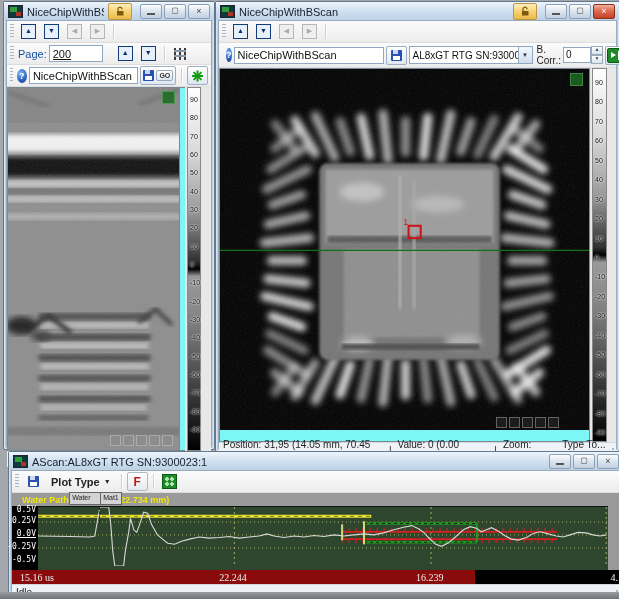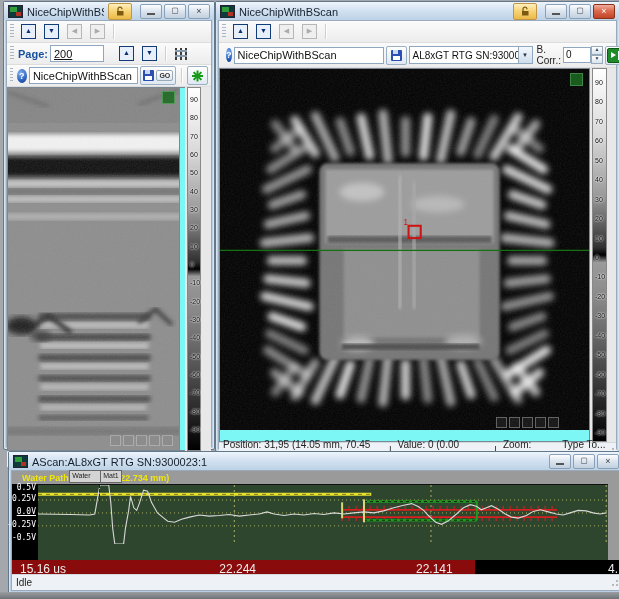--- a/index.html
+++ b/index.html
@@ -32,21 +32,21 @@
   .toolbar{display:flex;align-items:center;gap:2px;padding:1px 3px;flex:0 0 auto;
     background:linear-gradient(#fbfbfb,#ececec);border-bottom:1px solid #dddddd;}
   .tb-grip{width:4px;align-self:stretch;margin:2px 2px 2px 0;
     background:repeating-linear-gradient(#aab6c2 0 1px,transparent 1px 3px);}
   .tb-sep{width:1px;align-self:stretch;margin:2px 3px;background:#cfcfcf;box-shadow:1px 0 0 #fff;}
   .icon-btn{height:17px;min-width:19px;display:flex;align-items:center;justify-content:center;
     border:1px solid transparent;border-radius:2px;background:transparent;cursor:default;}
   .arr-box{width:13px;height:13px;border:1px solid #123c78;background:#e7effa;
     color:#0b2e6e;font-size:7px;line-height:12px;text-align:center;}
   .arr-box.dis{border-color:#b6b6b6;background:#efefef;color:#ababab;}
-  .blue-label{color:#174f9e;font-weight:bold;font-size:11px;}
+  .blue-label{color:#174f9e;font-weight:normal;font-size:11px;}
   .txt-field{height:15px;border:1px solid #8fa8c0;background:#fff;font-size:11px;
     padding:0 3px;font-family:"Liberation Sans",sans-serif;color:#111;}
   .fld-sm{width:46px;text-decoration:underline;}
   .help-ico{width:14px;height:14px;border-radius:50%;
     background:radial-gradient(circle at 35% 30%,#7fb2f2,#2c63c0 60%,#143d8c);
     color:#fff;font-size:9px;font-weight:bold;text-align:center;line-height:14px;}
   .floppy{width:11px;height:11px;background:#2a50b4;position:relative;border-radius:1px;}
   .floppy:before{content:"";position:absolute;left:2px;top:0;width:5px;height:4px;background:#cdd8ee;}
   .floppy:after{content:"";position:absolute;left:2px;bottom:1px;width:7px;height:4px;background:#fff;}
   .go-pill{font-size:7px;font-weight:bold;color:#333;border:1px solid #9ab;
@@ -110,22 +110,22 @@
     position:relative;flex:0 0 auto;}
   .wp-text{font-size:9px;font-weight:bold;color:#f0e70a;white-space:nowrap;}
   .plot-row{display:flex;flex:1 1 auto;background:#a3a3a3;}
   .ylabels{position:relative;width:26px;background:#000;flex:0 0 auto;}
   .ylabels span{position:absolute;right:2px;font-size:8px;color:#fff;
     font-family:"DejaVu Sans Mono",monospace;line-height:8px;}
   .plot-box{position:relative;width:570px;background:#2e462e;border-top:1px solid #111;flex:0 0 auto;}
   .plot-fill{flex:1 1 auto;background:#9a9a9a;}
   .xaxis{position:relative;height:14px;background:#000;flex:0 0 auto;overflow:hidden;}
   .xaxis .red{position:absolute;left:0;top:0;bottom:0;background:#8a0b0b;}
-  .xaxis span{position:absolute;top:2px;font-size:12px;color:#eee;
-    font-family:Liberation Sans, sans-serif;}
+  .xaxis span{position:absolute;top:2px;font-size:10px;color:#eee;
+    font-family:Liberation Serif, serif;}
   .marker-tip{position:absolute;top:-1px;height:11px;background:#d4d4d4;border:1px solid #666;
     font-size:7px;line-height:9px;color:#222;padding:0 2px;z-index:5;}
   .cursor-line{position:absolute;width:0;border-left:1px dashed #222;z-index:4;}
 </style>
 </head>
 <body>
 
 <div id="screen">
 
   <div class="window" style="left:3px;top:1px;width:210px;height:447px;">
@@ -477,20 +477,38 @@
       <span class="title-text">AScan:AL8xGT RTG SN:9300023:1</span>
       <div class="caption">
         <div class="cap-btn">
             <span class="cap-glyph-min"></span>
           </div>
         <div class="cap-btn"><span>▢</span></div>
         <div class="cap-btn"><span class="cap-glyph-x">×</span></div>
       </div>
     </div>
     <div class="win-body">
+      <div class="toolbar">
+        <div class="tb-grip"></div>
+        <div class="icon-btn">
+            <span class="floppy"></span>
+          </div>
+        <div class="icon-btn" style="gap:4px;padding:0 4px;">
+          <span style="font-size:11px;font-weight:bold;color:#222;">Plot Type</span>
+          <span style="font-size:7px;color:#333;">▼</span>
+        </div>
+        <div class="tb-sep"></div>
+        <div class="icon-btn" style="border:1px solid #b0b8c0;background:linear-gradient(#fff,#e4e9ee);width:19px;">
+          <span style="color:#c11616;font-weight:bold;font-size:12px;">F</span>
+        </div>
+        <div class="tb-sep"></div>
+        <div class="icon-btn">
+            <span class="green-grid-ico"></span>
+          </div>
+      </div>
 
       <div class="ascan-head">
         <span class="wp-text">Water Path: 15.328 us (22.734 mm)</span>
         <div class="marker-tip" id="tip-water" style="left: 57.1885px; width: 28px;"><span>Water</span></div>
         <div class="marker-tip" id="tip-mat1" style="left: 88.1885px;"><span>Mat1</span></div>
       </div>
 
       <div class="plot-row">
         <div class="ylabels" id="ylabels">
             <span style="top: 0px;">0.5V</span>
@@ -584,21 +602,21 @@
             </svg>
           <div class="cursor-line" id="ascan-cursor" style="left: 61.1885px; top: 0px; height: 16px;"></div>
         </div>
         <div class="plot-fill"></div>
       </div>
 
       <div class="xaxis" id="xaxis">
         <div class="red" id="xaxis-red" style="width: 463.061px;"></div>
       <span style="left: 8px;">15.16 us</span>
           <span style="left: 207.313px;">22.244</span>
-          <span style="left: 403.99px;">22.141</span>
+          <span style="left: 403.99px;">16.239</span>
           <span style="right: 2px;">4.</span>
         </div>
 
       <div class="statusbar">
         <span>Idle</span>
         <div class="resize-grip"></div>
       </div>
     </div>
   </div>
 

